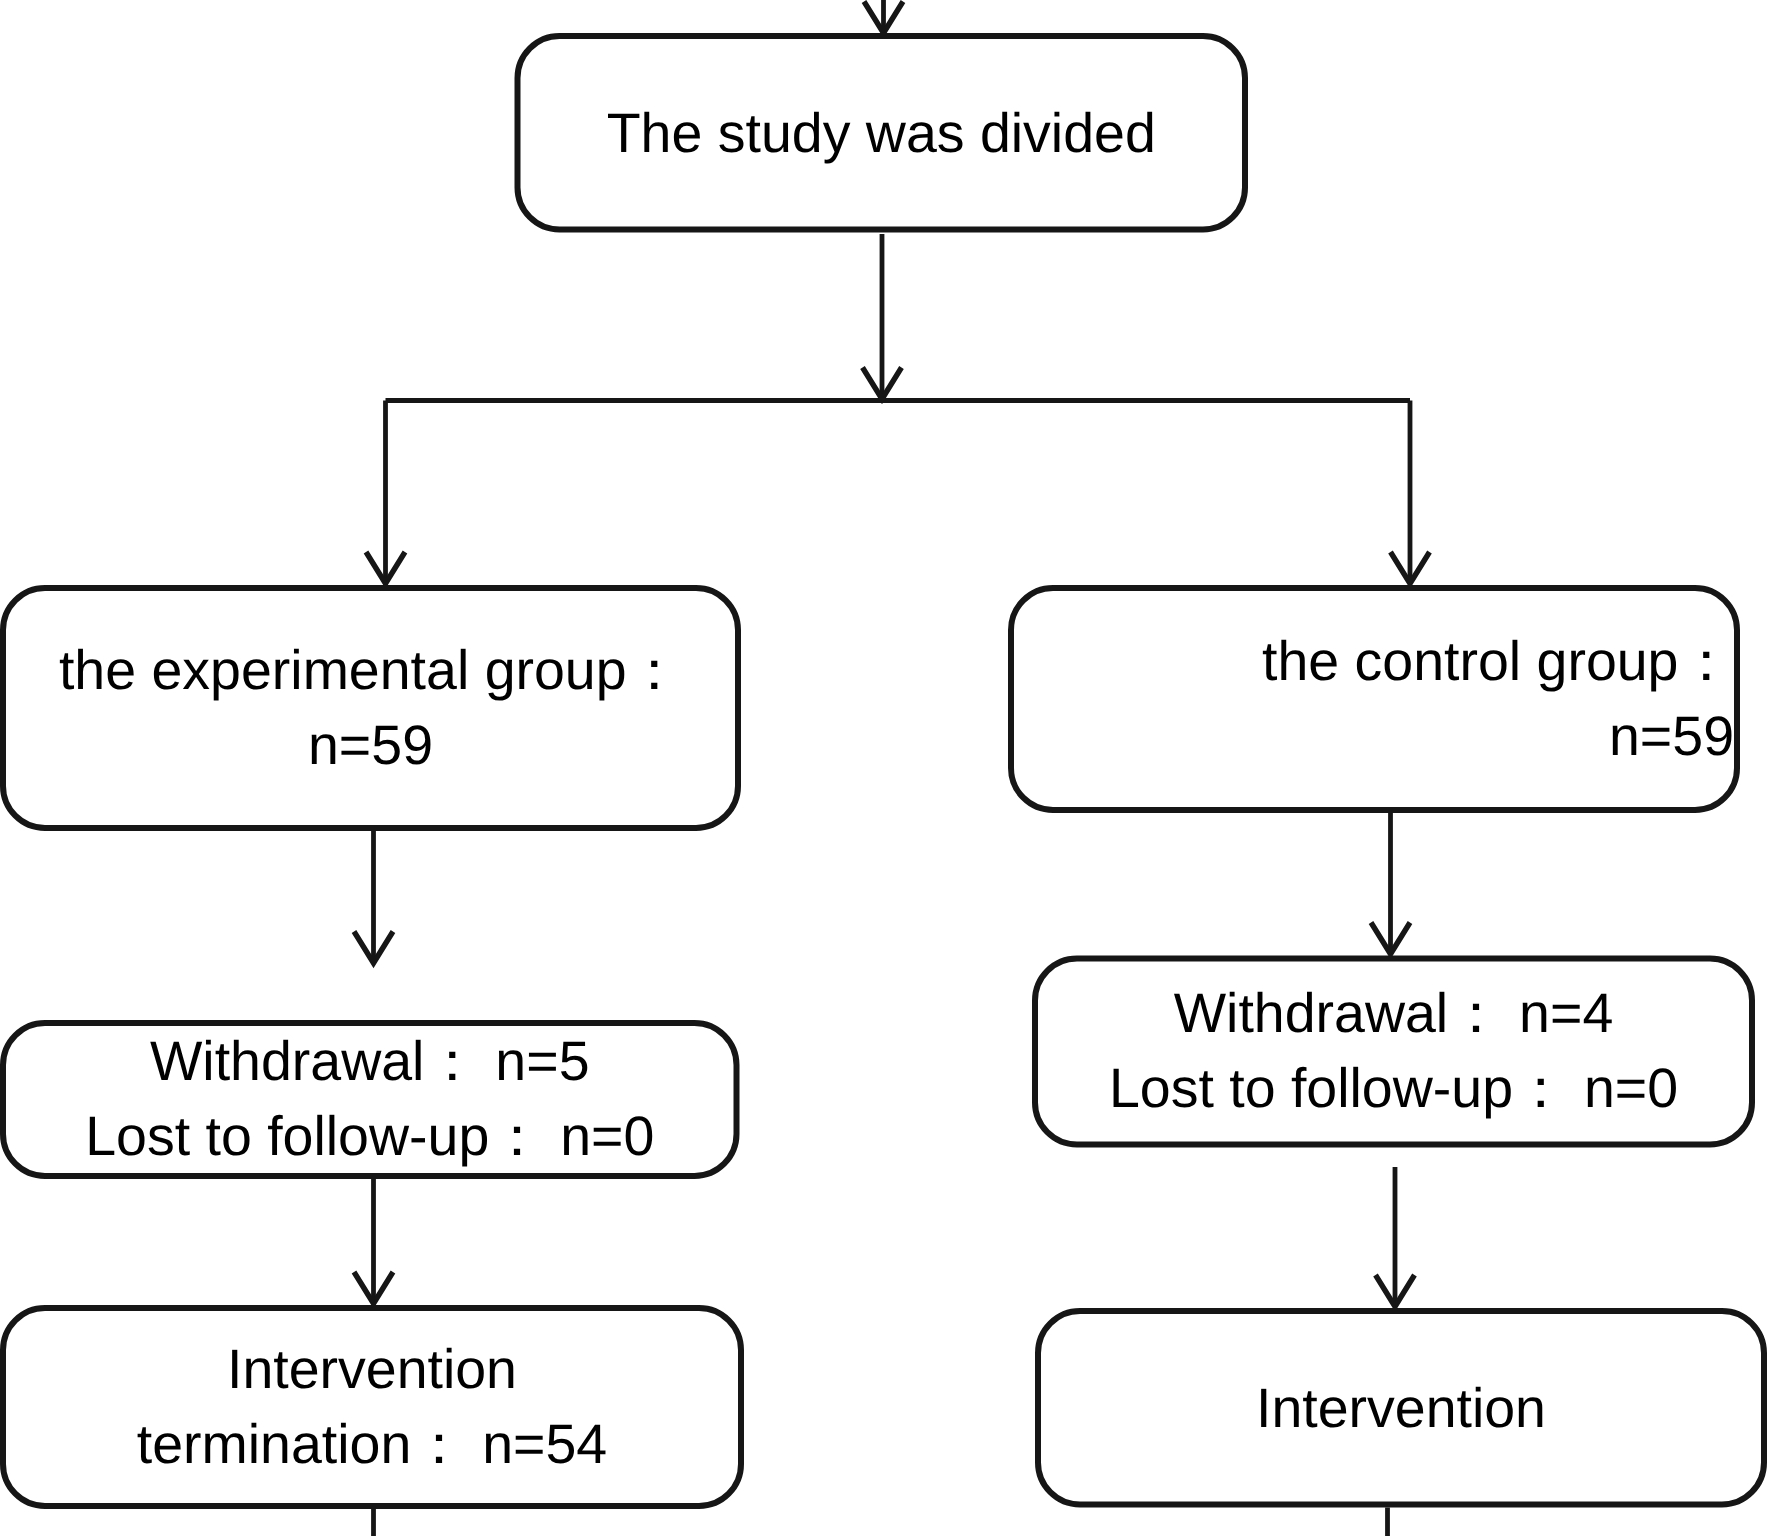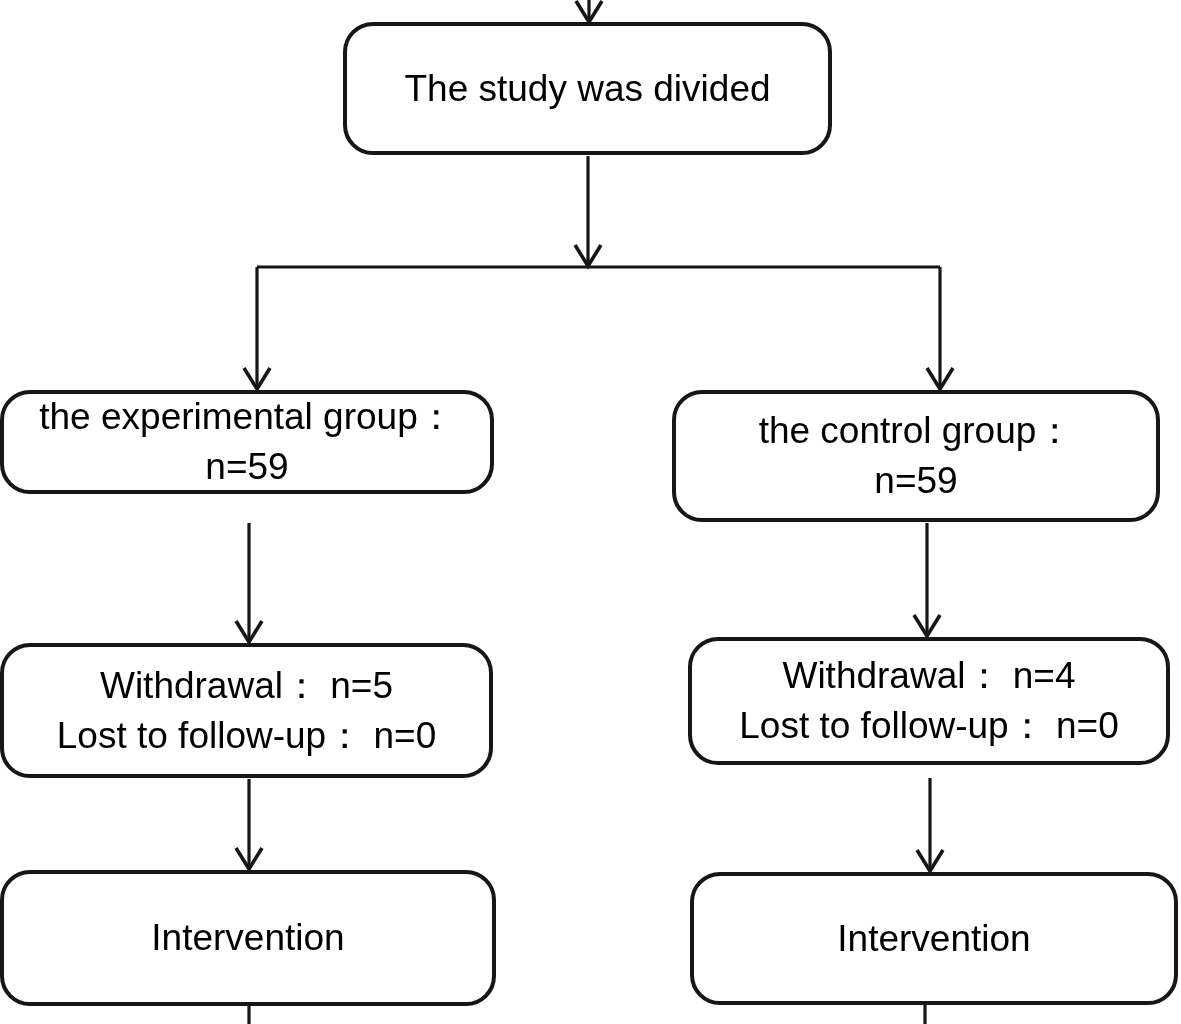--- a/index.html
+++ b/index.html
@@ -32,23 +32,23 @@
     flex-direction: column;
     align-items: center;
     justify-content: center;
     text-align: center;
     font-size: 37px;
     line-height: 50px;
     color: #000000;
     white-space: nowrap;
   }
   .node-top          { left: 343px; top: 22px;  width: 489px; height: 133px; }
-  .node-exp-group    { left: 0px;   top: 390px; width: 494px; height: 104px; }
-  .node-ctrl-group   { left: 672px; top: 390px; width: 488px; height: 132px; }
-  .node-exp-withdraw { left: 0px;   top: 643px; width: 493px; height: 135px; }
+  .node-exp-group    { left: 0px;   top: 390px; width: 494px; height: 164px; }
+  .node-ctrl-group   { left: 672px; top: 390px; width: 488px; height: 152px; align-items: flex-end; }
+  .node-exp-withdraw { left: 0px;   top: 680px; width: 493px; height: 106px; }
   .node-ctrl-withdraw{ left: 688px; top: 637px; width: 482px; height: 128px; }
   .node-exp-term     { left: 0px;   top: 870px; width: 496px; height: 136px; }
   .node-ctrl-term    { left: 690px; top: 872px; width: 488px; height: 133px; }
   .line-text { display: block; }
 </style>
 </head>
 <body>
 
 <div class="stage">
 
@@ -117,20 +117,21 @@
     <span class="line-text">n=59</span>
   </div>
 
   <div class="node node-exp-withdraw">
     <span class="line-text">Withdrawal： n=5</span>
     <span class="line-text">Lost to follow-up： n=0</span>
   </div>
 
   <div class="node node-exp-term">
     <span class="line-text">Intervention</span>
+    <span class="line-text">termination： n=54</span>
   </div>
 
   <div class="node node-ctrl-group">
     <span class="line-text">the control group：</span>
     <span class="line-text">n=59</span>
   </div>
 
   <div class="node node-ctrl-withdraw">
     <span class="line-text">Withdrawal： n=4</span>
     <span class="line-text">Lost to follow-up： n=0</span>

